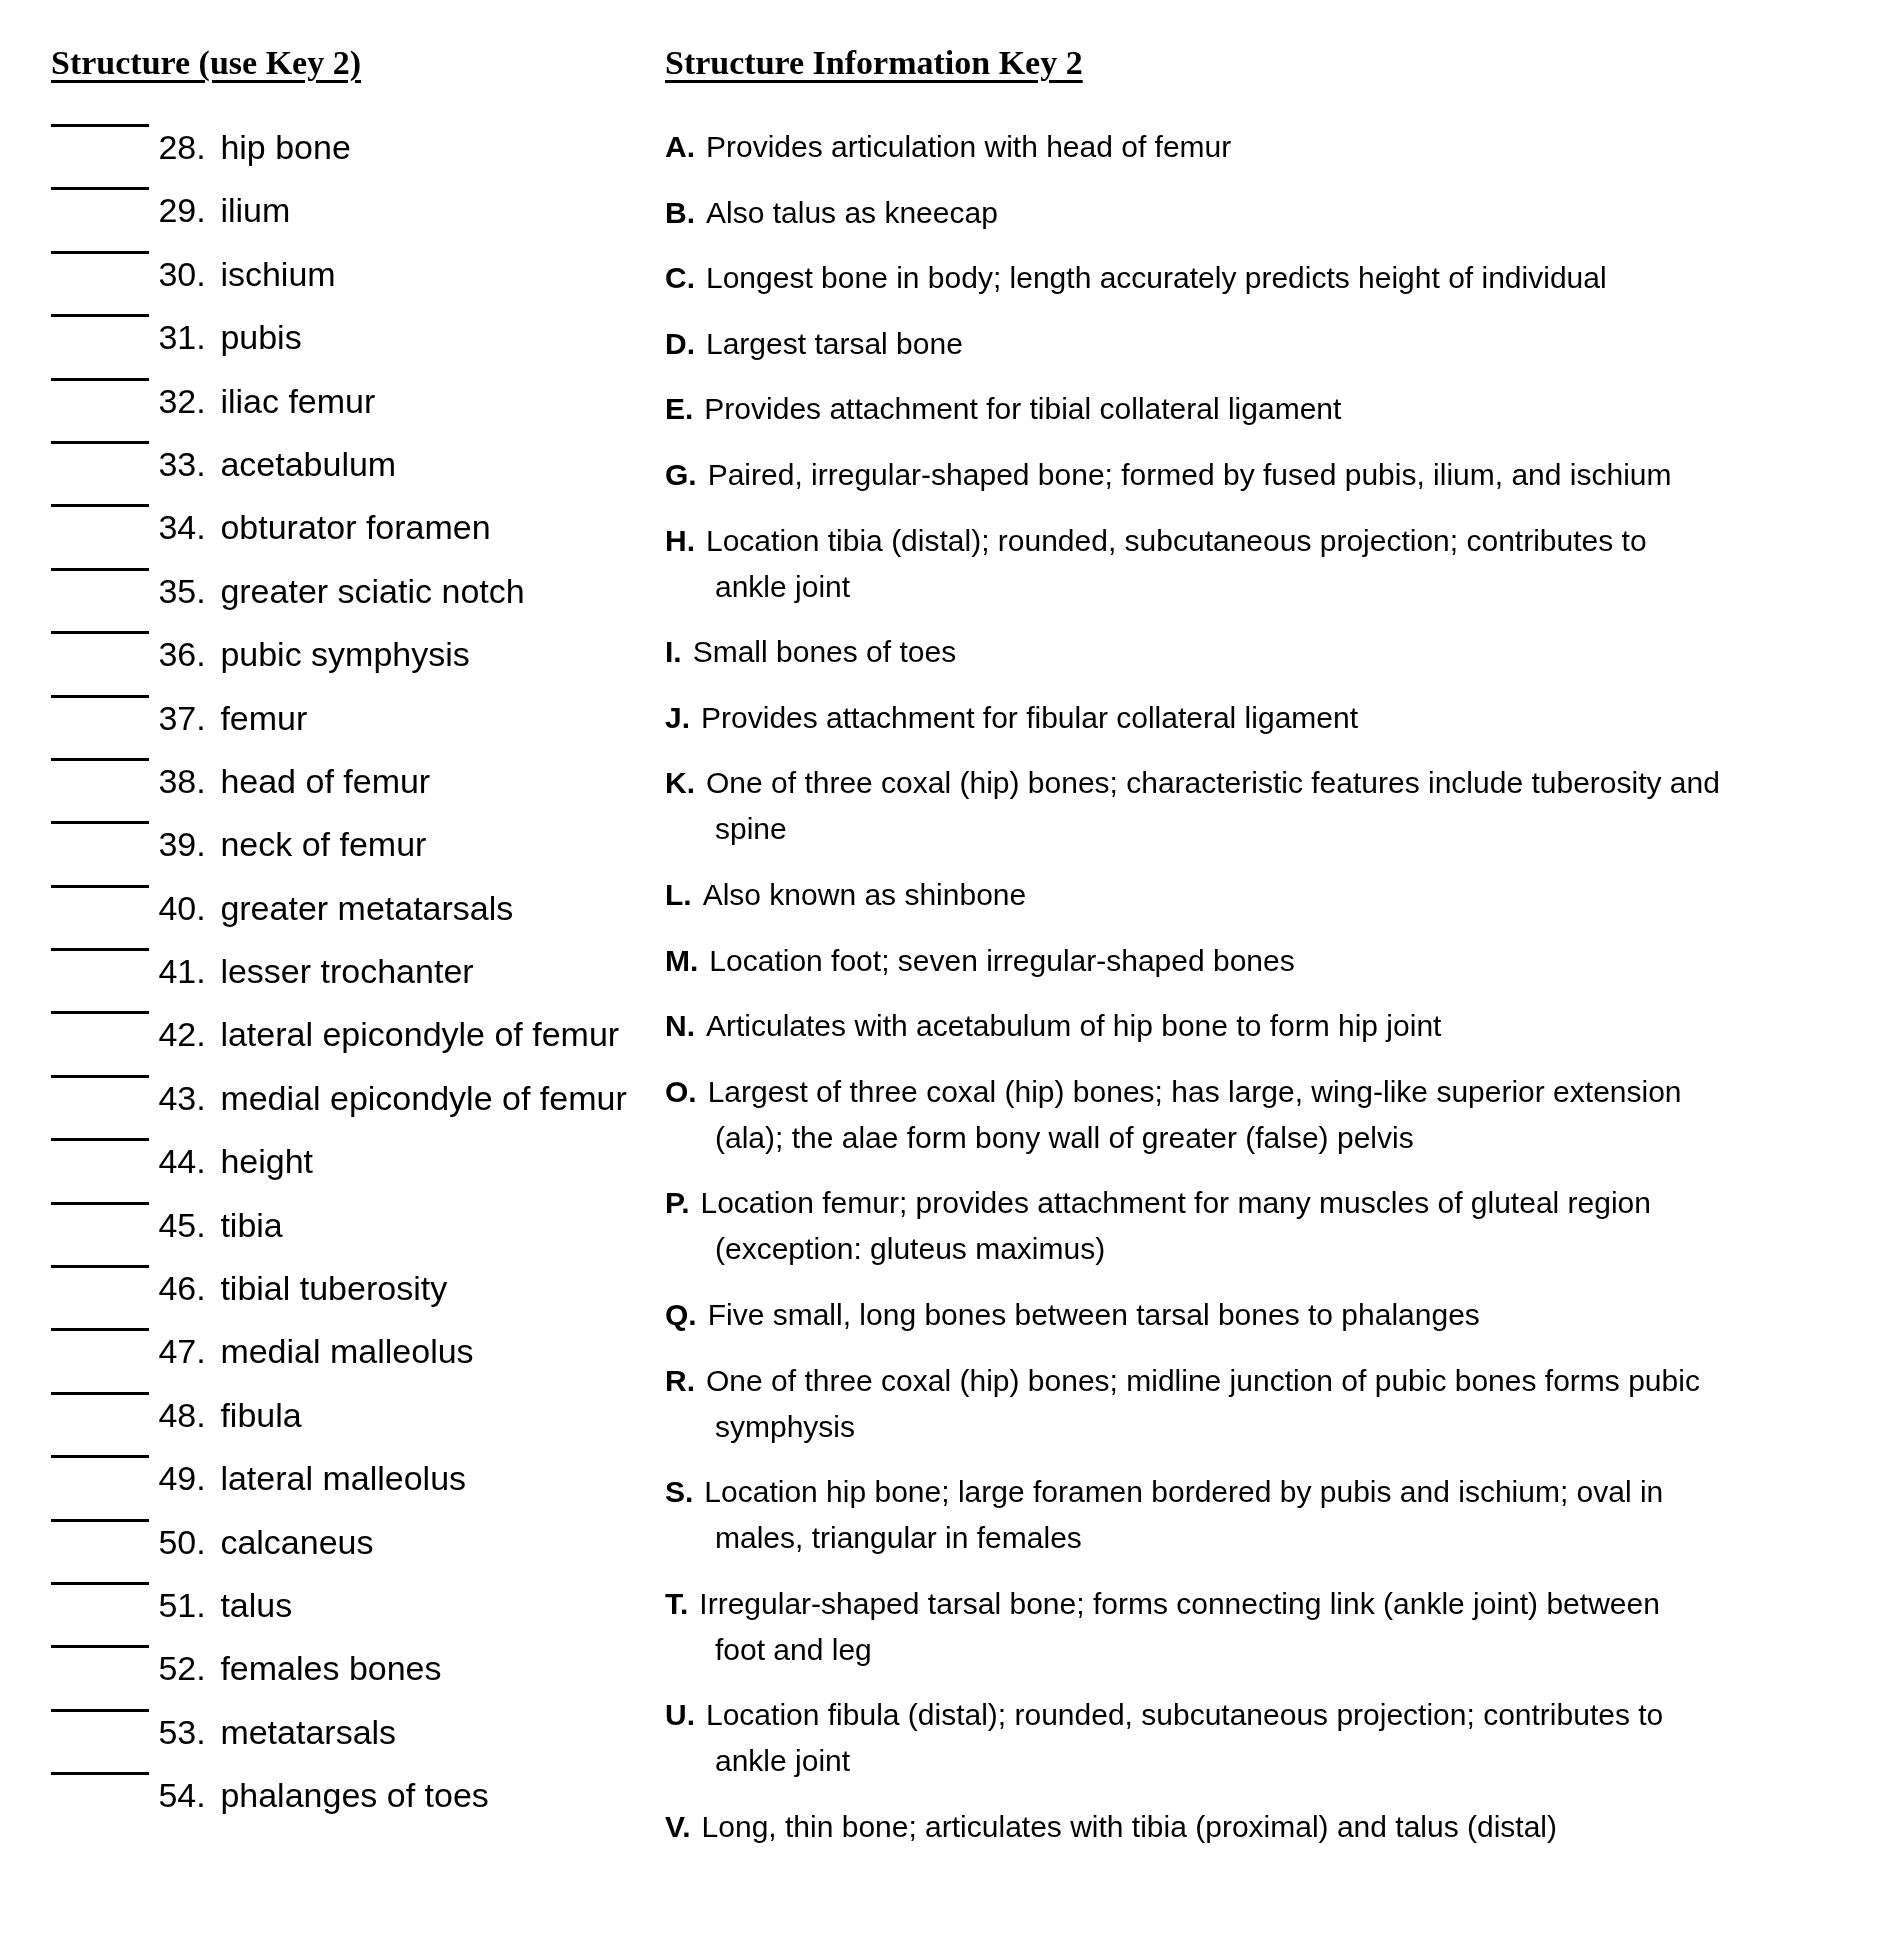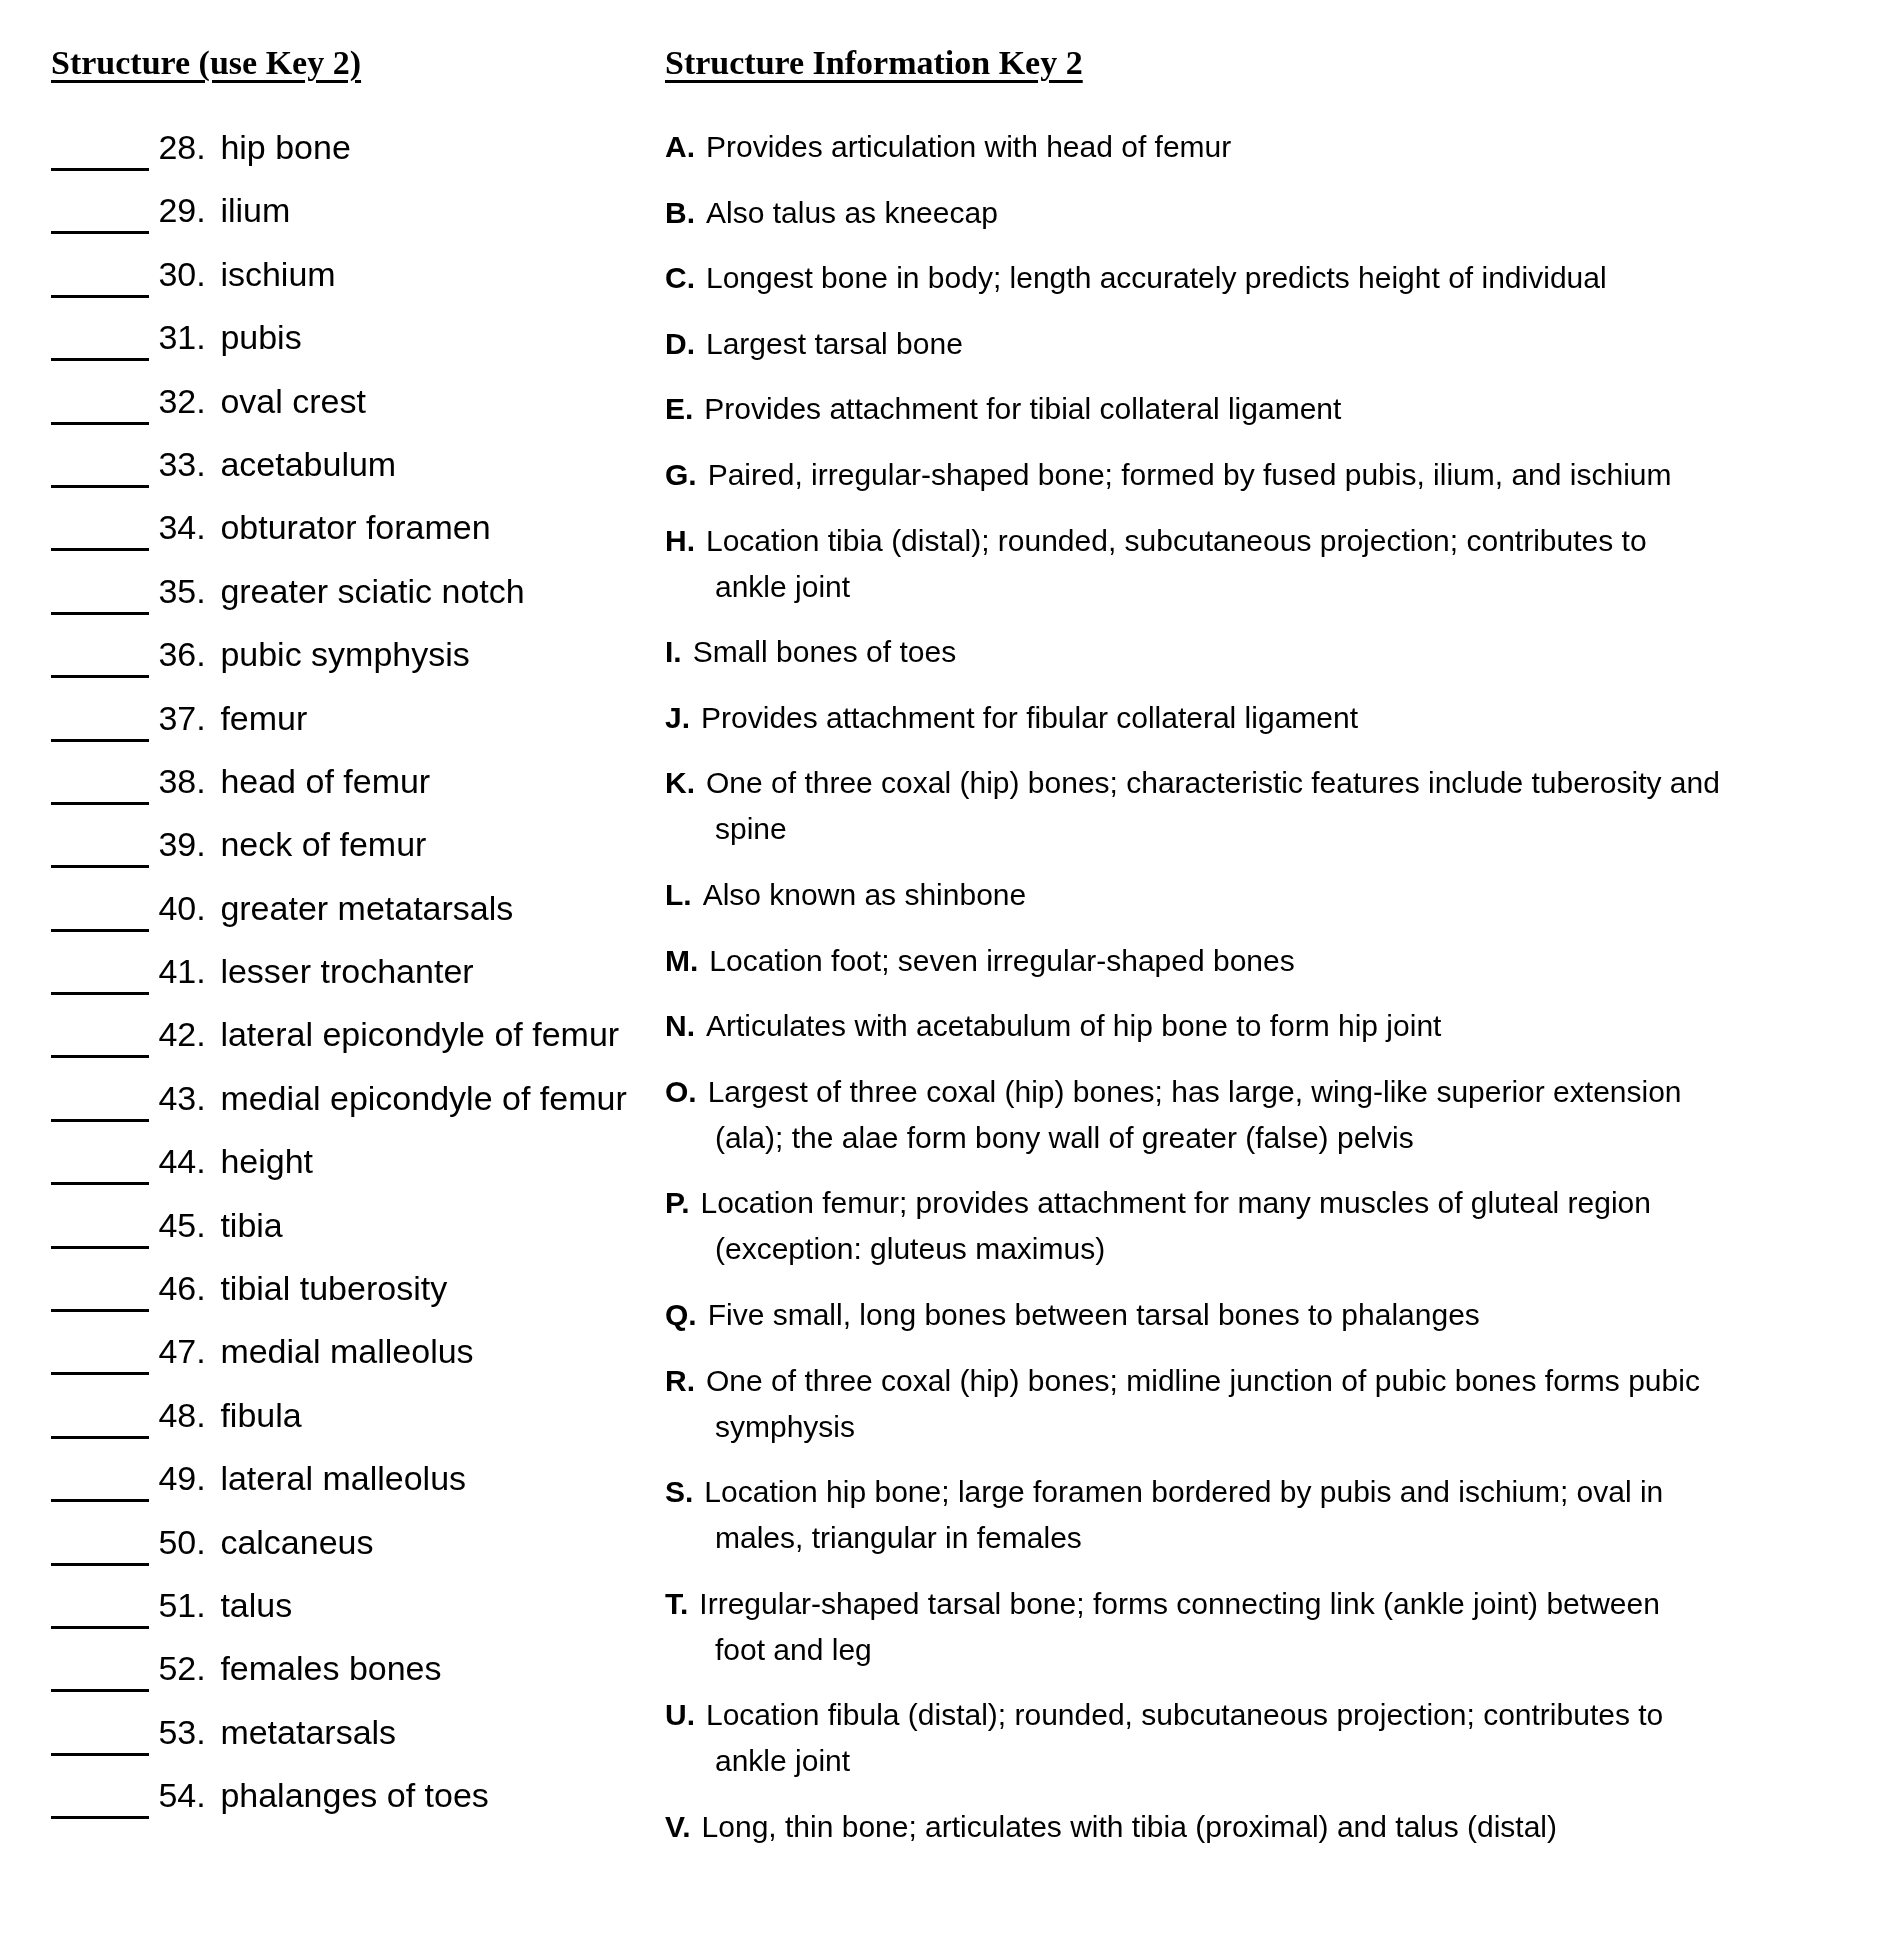--- a/index.html
+++ b/index.html
@@ -14,21 +14,21 @@
   .right-col{left:665px;width:1206px;}
   .col-header{
     font-size:34px;font-weight:700;margin:0 0 42px 0;
     text-decoration:underline;
     text-decoration-thickness:3.1px;text-underline-offset:6.3px;
     white-space:nowrap;
     font-family:Liberation Serif, serif;
   }
   
   .l-row{
-    display:flex;align-items:flex-end;
+    display:flex;align-items:flex-start;
     font-size:34px;line-height:47px;margin-bottom:16.4px;
     white-space:nowrap;
   }
   .blank{
     display:inline-block;flex:0 0 auto;
     width:98px;height:0;
     border-bottom:3.5px solid #000000;
   }
   .num{flex:0 0 auto;margin-left:9.4px;width:62px;}
   .lbl{flex:0 0 auto;}
@@ -65,21 +65,21 @@
 
   <div class="l-row">
     <span class="blank"></span>
     <span class="num">31.</span>
     <span class="lbl">pubis</span>
   </div>
 
   <div class="l-row">
     <span class="blank"></span>
     <span class="num">32.</span>
-    <span class="lbl">oval crest</span>
+    <span class="lbl">iliac femur</span>
   </div>
 
   <div class="l-row">
     <span class="blank"></span>
     <span class="num">33.</span>
     <span class="lbl">acetabulum</span>
   </div>
 
   <div class="l-row">
     <span class="blank"></span>

